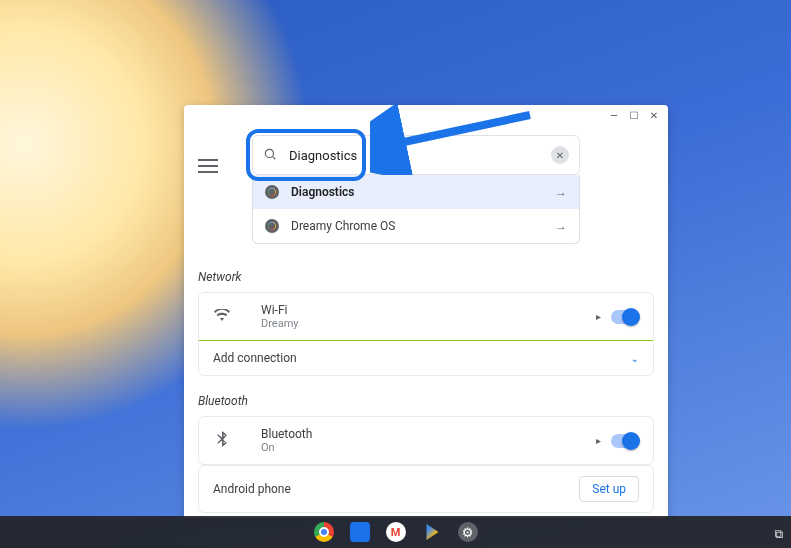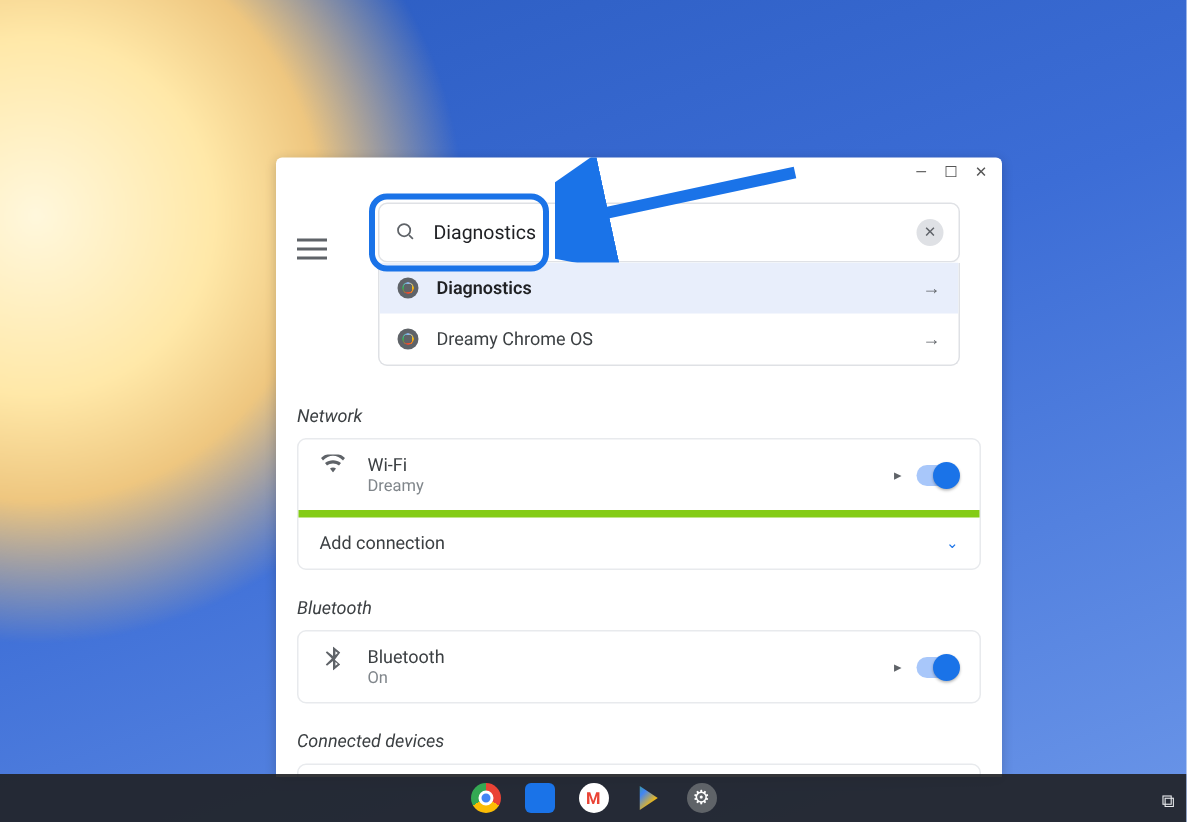--- a/index.html
+++ b/index.html
@@ -27,21 +27,21 @@
   }
   .tbtn { width:12px; height:12px; display:flex; align-items:center; justify-content:center; cursor:pointer;}
   .body { position:relative; padding:0 14px; }
   .menu-btn {
     position:absolute; left:14px; top:24px;
     width:20px; height:14px; cursor:pointer;
     display:flex; flex-direction:column; justify-content:space-between;
   }
   .menu-btn span { height:2px; background:#5f6368; width:100%; }
   .search-container {
-    margin-left:54px; margin-top:10px; width:388px; position:relative;
+    margin-left:54px; margin-top:10px; width:328px; position:relative;
   }
   .search-box {
     height:40px; border:1px solid #dfe1e5; border-radius:6px;
     background:#fff; display:flex; align-items:center;
     padding:0 10px; box-shadow:0 1px 1px rgba(0,0,0,.02);
   }
   .search-icon { color:#5f6368; margin-right:12px; }
   .search-input {
     border:none; outline:none; flex:1; font-size:13px; color:#202124;
   }
@@ -80,22 +80,22 @@
   
   .sections { margin-top:26px; padding:0 0 10px;}
   .sec-label { font-size:12px; color:#3c4043; margin:18px 0 8px 0;font-style:italic;}
   .card {
     border:1px solid #e8eaed; border-radius:6px; background:#fff;
   }
   .row {
     display:flex; align-items:center; padding:10px 14px; justify-content:space-between;
     font-size:12px; color:#3c4043;
   }
-  .row + .row { border-top:5px solid #84cc16;}
-  .row-left { display:flex; gap:14px;}
+  .row + .row { border-top:1px solid #84cc16;}
+  .row-left { display:flex; align-items:center; gap:30px;}
   .row-icon { width:18px; color:#5f6368; text-align:center;}
   .row-text { display:flex; flex-direction:column; }
   .row-main { font-size:12px; color:#3c4043;}
   .row-sub { font-size:11px; color:#80868b;}
   .row-right { display:flex; align-items:center; gap:10px;}
   .chev { color:#5f6368; font-size:10px;}
   .toggle {
     width:28px; height:14px; border-radius:7px; background:#a8c7fa; position:relative;
   }
   .toggle::after {
@@ -226,21 +226,20 @@
               <span class="row-sub">On</span>
             </div>
           </div>
           <div class="row-right">
             <span class="chev">▸</span>
             <div class="toggle"></div>
           </div>
         </div>
       </div>
 
-      <div class="sec-label">Connected devices</div>
       <div class="card">
         <div class="row">
           <div class="row-left">
 
             <div class="row-text">
               <span class="row-main">Android phone</span>
 
             </div>
           </div>
           <div class="row-right">

